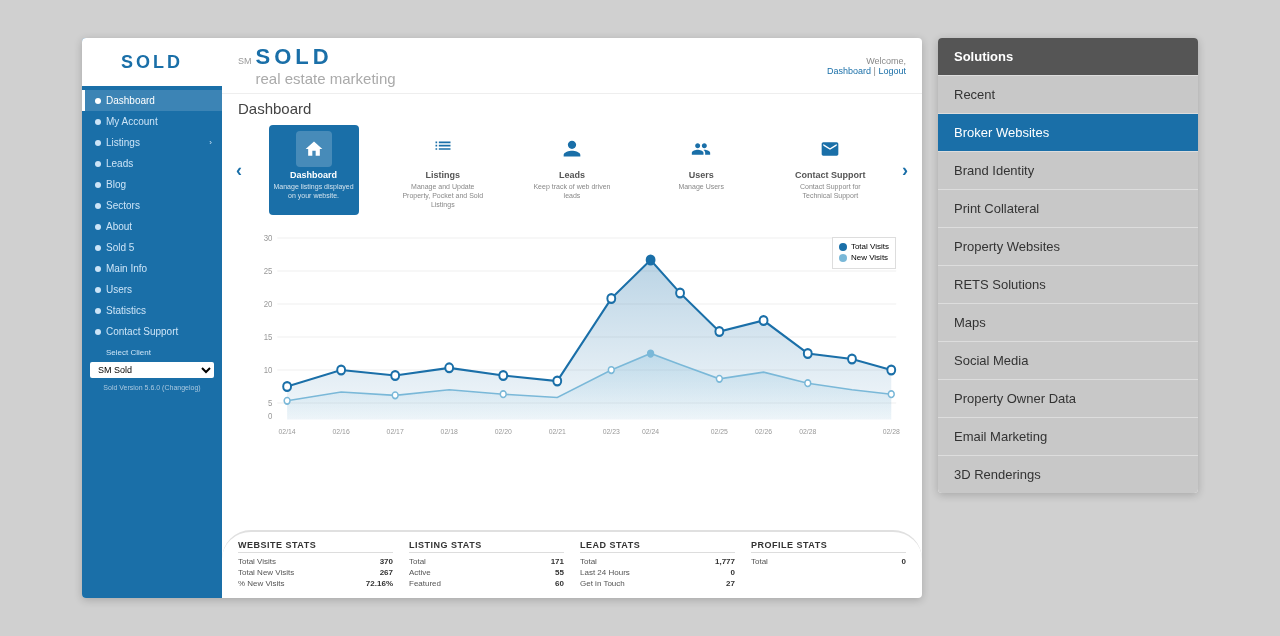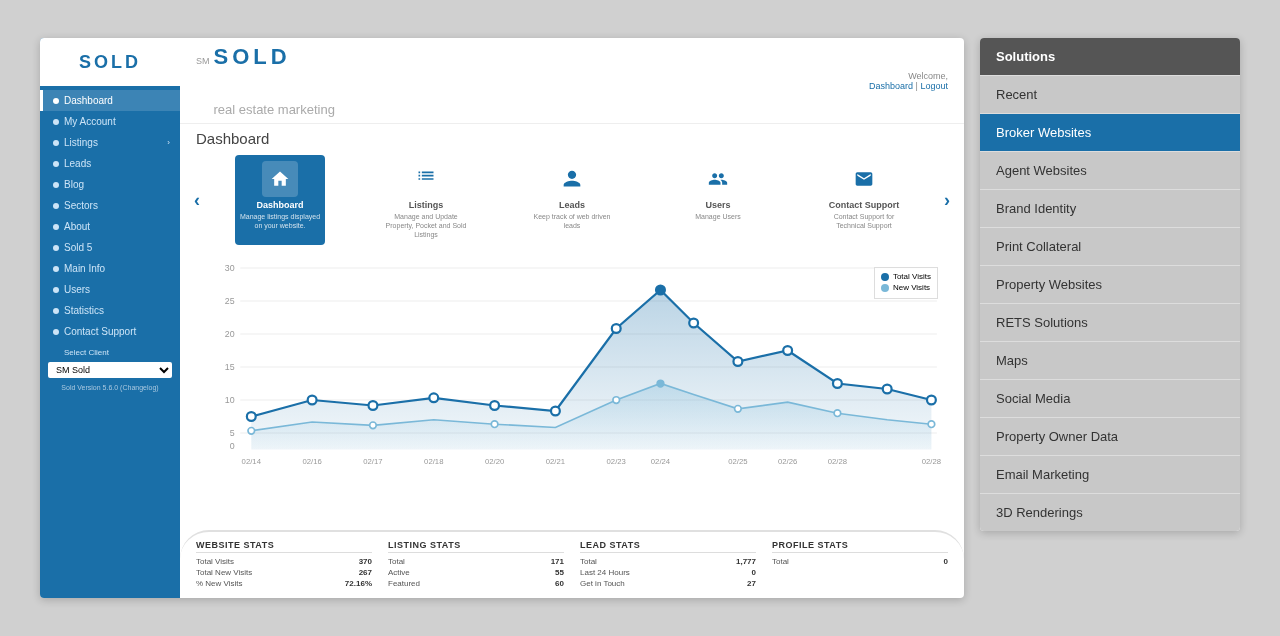--- a/index.html
+++ b/index.html
@@ -17,21 +17,21 @@
       display: flex;
       gap: 16px;
       align-items: flex-start;
       padding: 20px;
     }
     
     .main-panel {
       background: #fff;
       border-radius: 4px;
       box-shadow: 0 2px 8px rgba(0,0,0,0.2);
-      width: 924px;
+      width: 840px;
       min-height: 560px;
       display: flex;
       overflow: hidden;
     }
     
     .sidebar {
       background: #1a6fa8;
       width: 140px;
       min-height: 560px;
       flex-shrink: 0;
@@ -124,23 +124,22 @@
       gap: 4px;
     }
     .topbar-sm { font-size: 9px; color: #999; }
     .topbar-sold {
       font-size: 22px;
       font-weight: 900;
       letter-spacing: 4px;
       color: #1a6fa8;
     }
     .topbar-tagline {
-      font-size: 13px;
+      font-size: 15px;
       color: #aaa;
-      margin-top: 32px;
     }
     .topbar-right {
       font-size: 9px;
       color: #888;
       text-align: right;
     }
     .topbar-right a {
       color: #1a6fa8;
       text-decoration: none;
     }
@@ -604,21 +603,20 @@
           </div>
         </div>
       </div>
     </div>
   </div>
 
   <div class="solutions-panel">
     <div class="solutions-item header">Solutions</div>
     <div class="solutions-item light">Recent</div>
     <div class="solutions-item active">Broker Websites</div>
-    <div class="solutions-item light">Agent Websites</div>
     <div class="solutions-item light">Brand Identity</div>
     <div class="solutions-item light">Print Collateral</div>
     <div class="solutions-item light">Property Websites</div>
     <div class="solutions-item light">RETS Solutions</div>
     <div class="solutions-item light">Maps</div>
     <div class="solutions-item light">Social Media</div>
     <div class="solutions-item light">Property Owner Data</div>
     <div class="solutions-item light">Email Marketing</div>
     <div class="solutions-item light">3D Renderings</div>
   </div>

